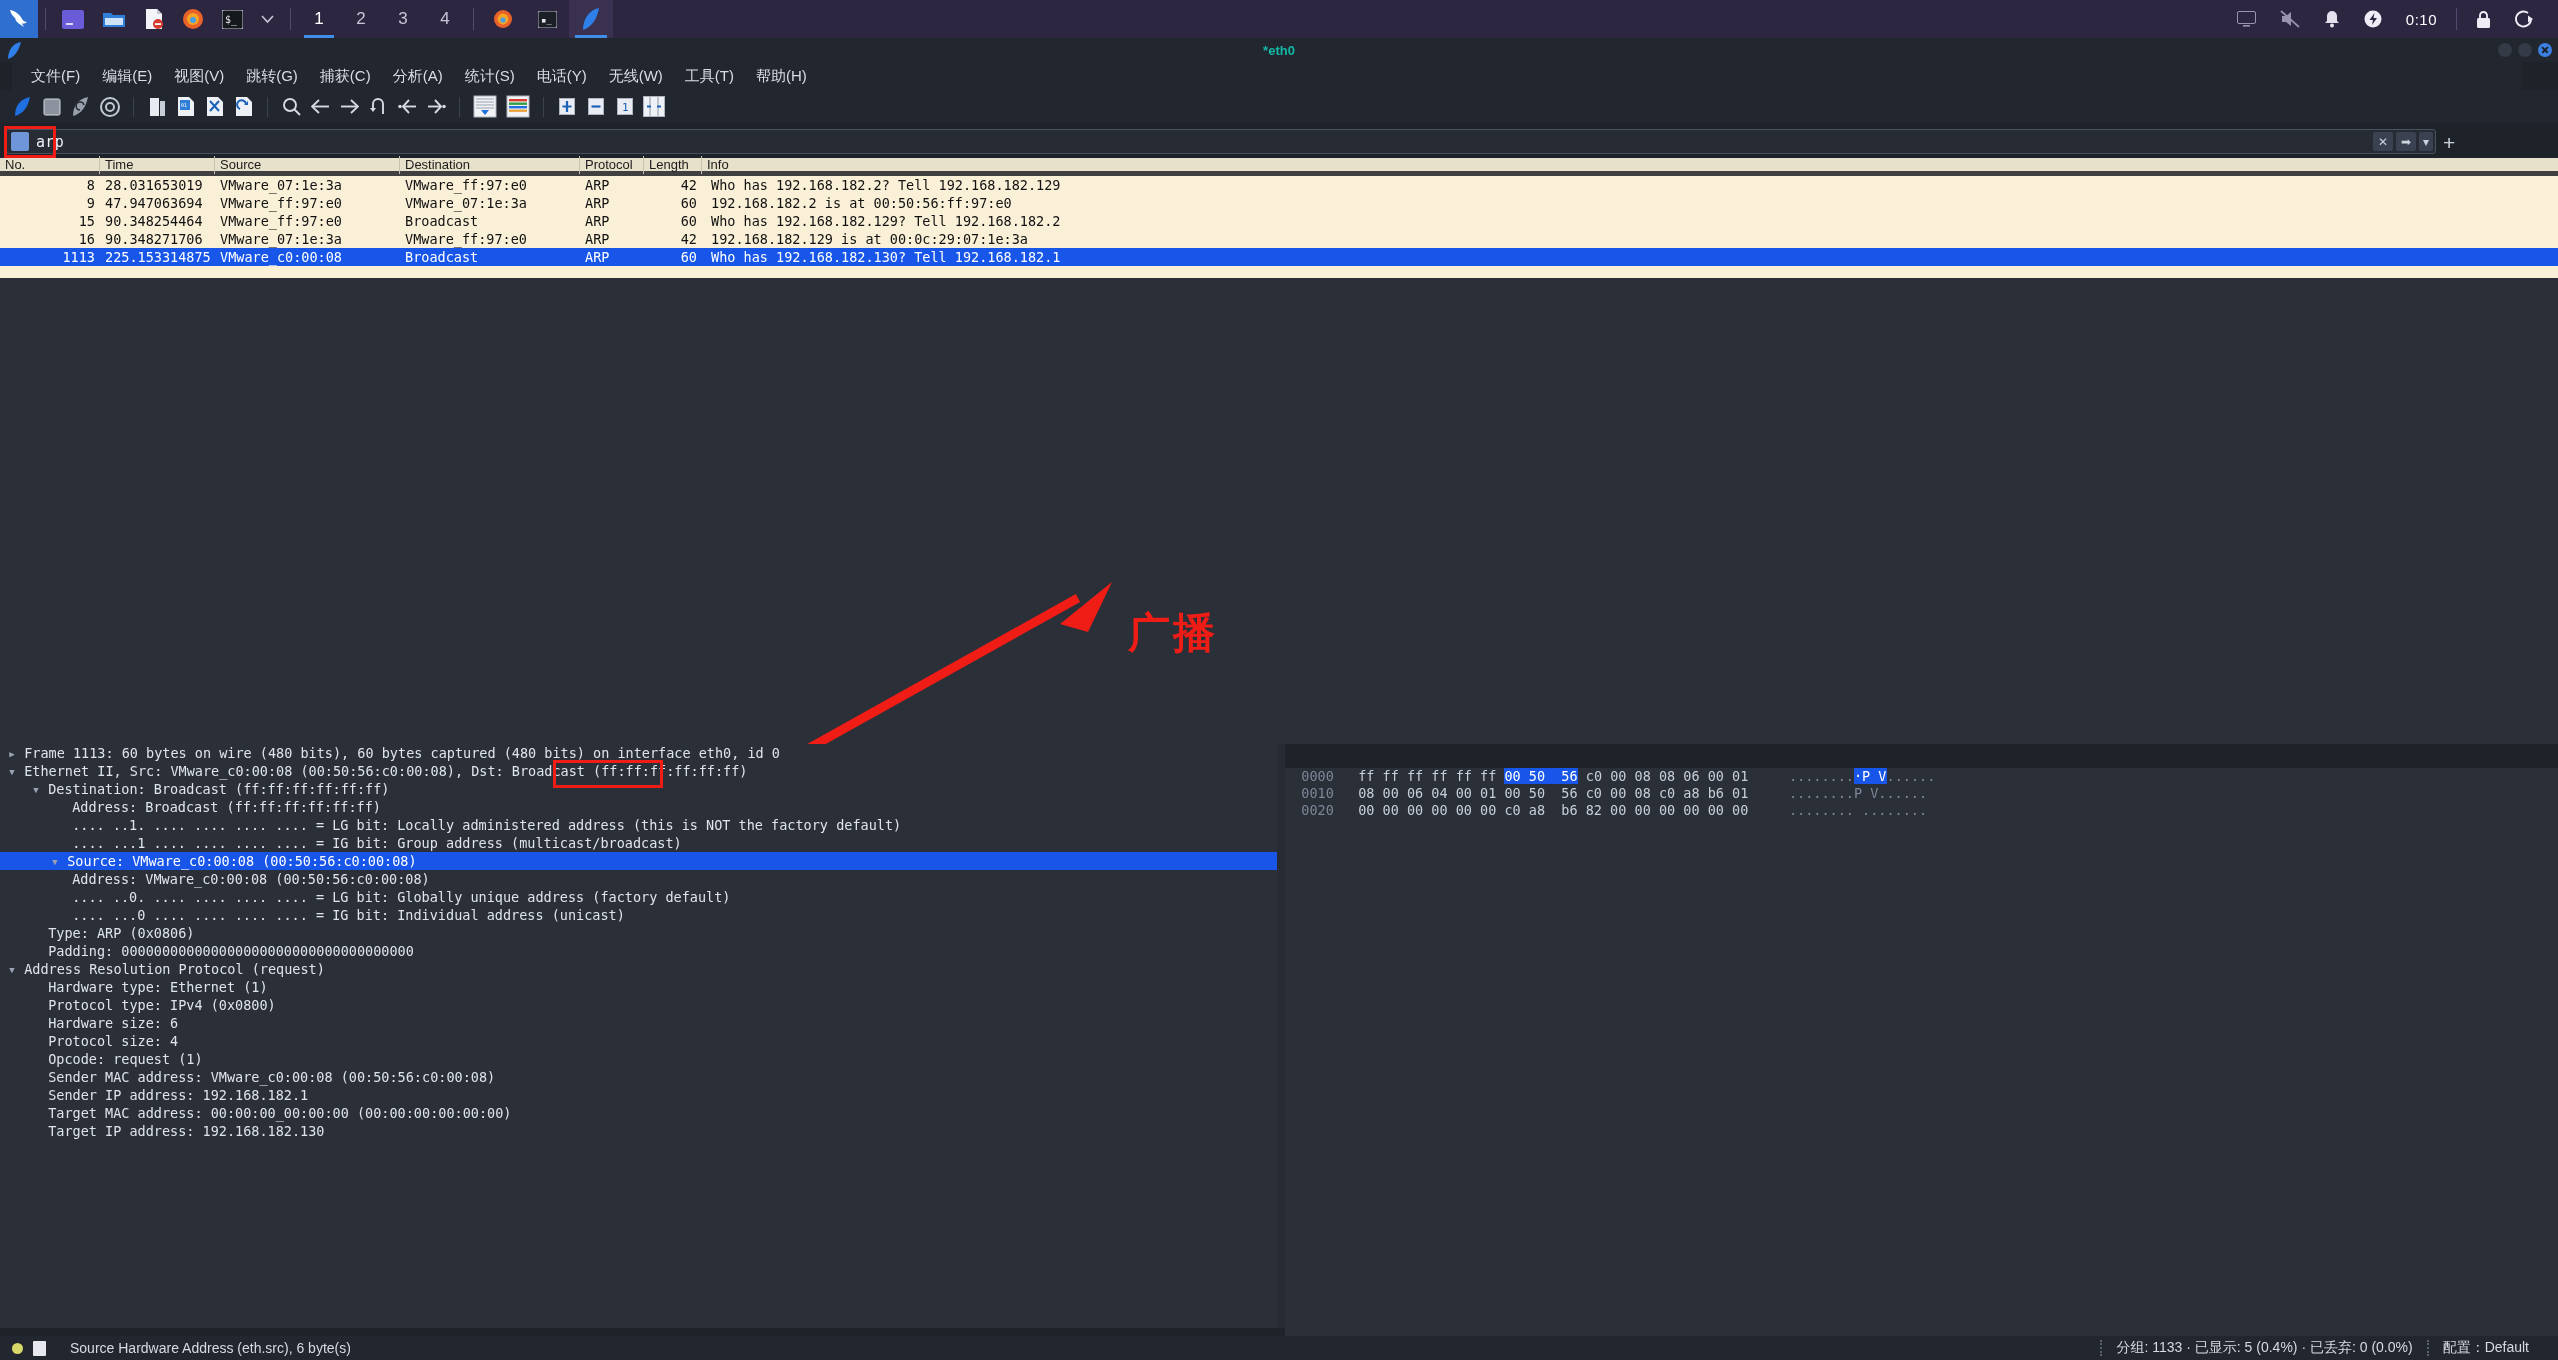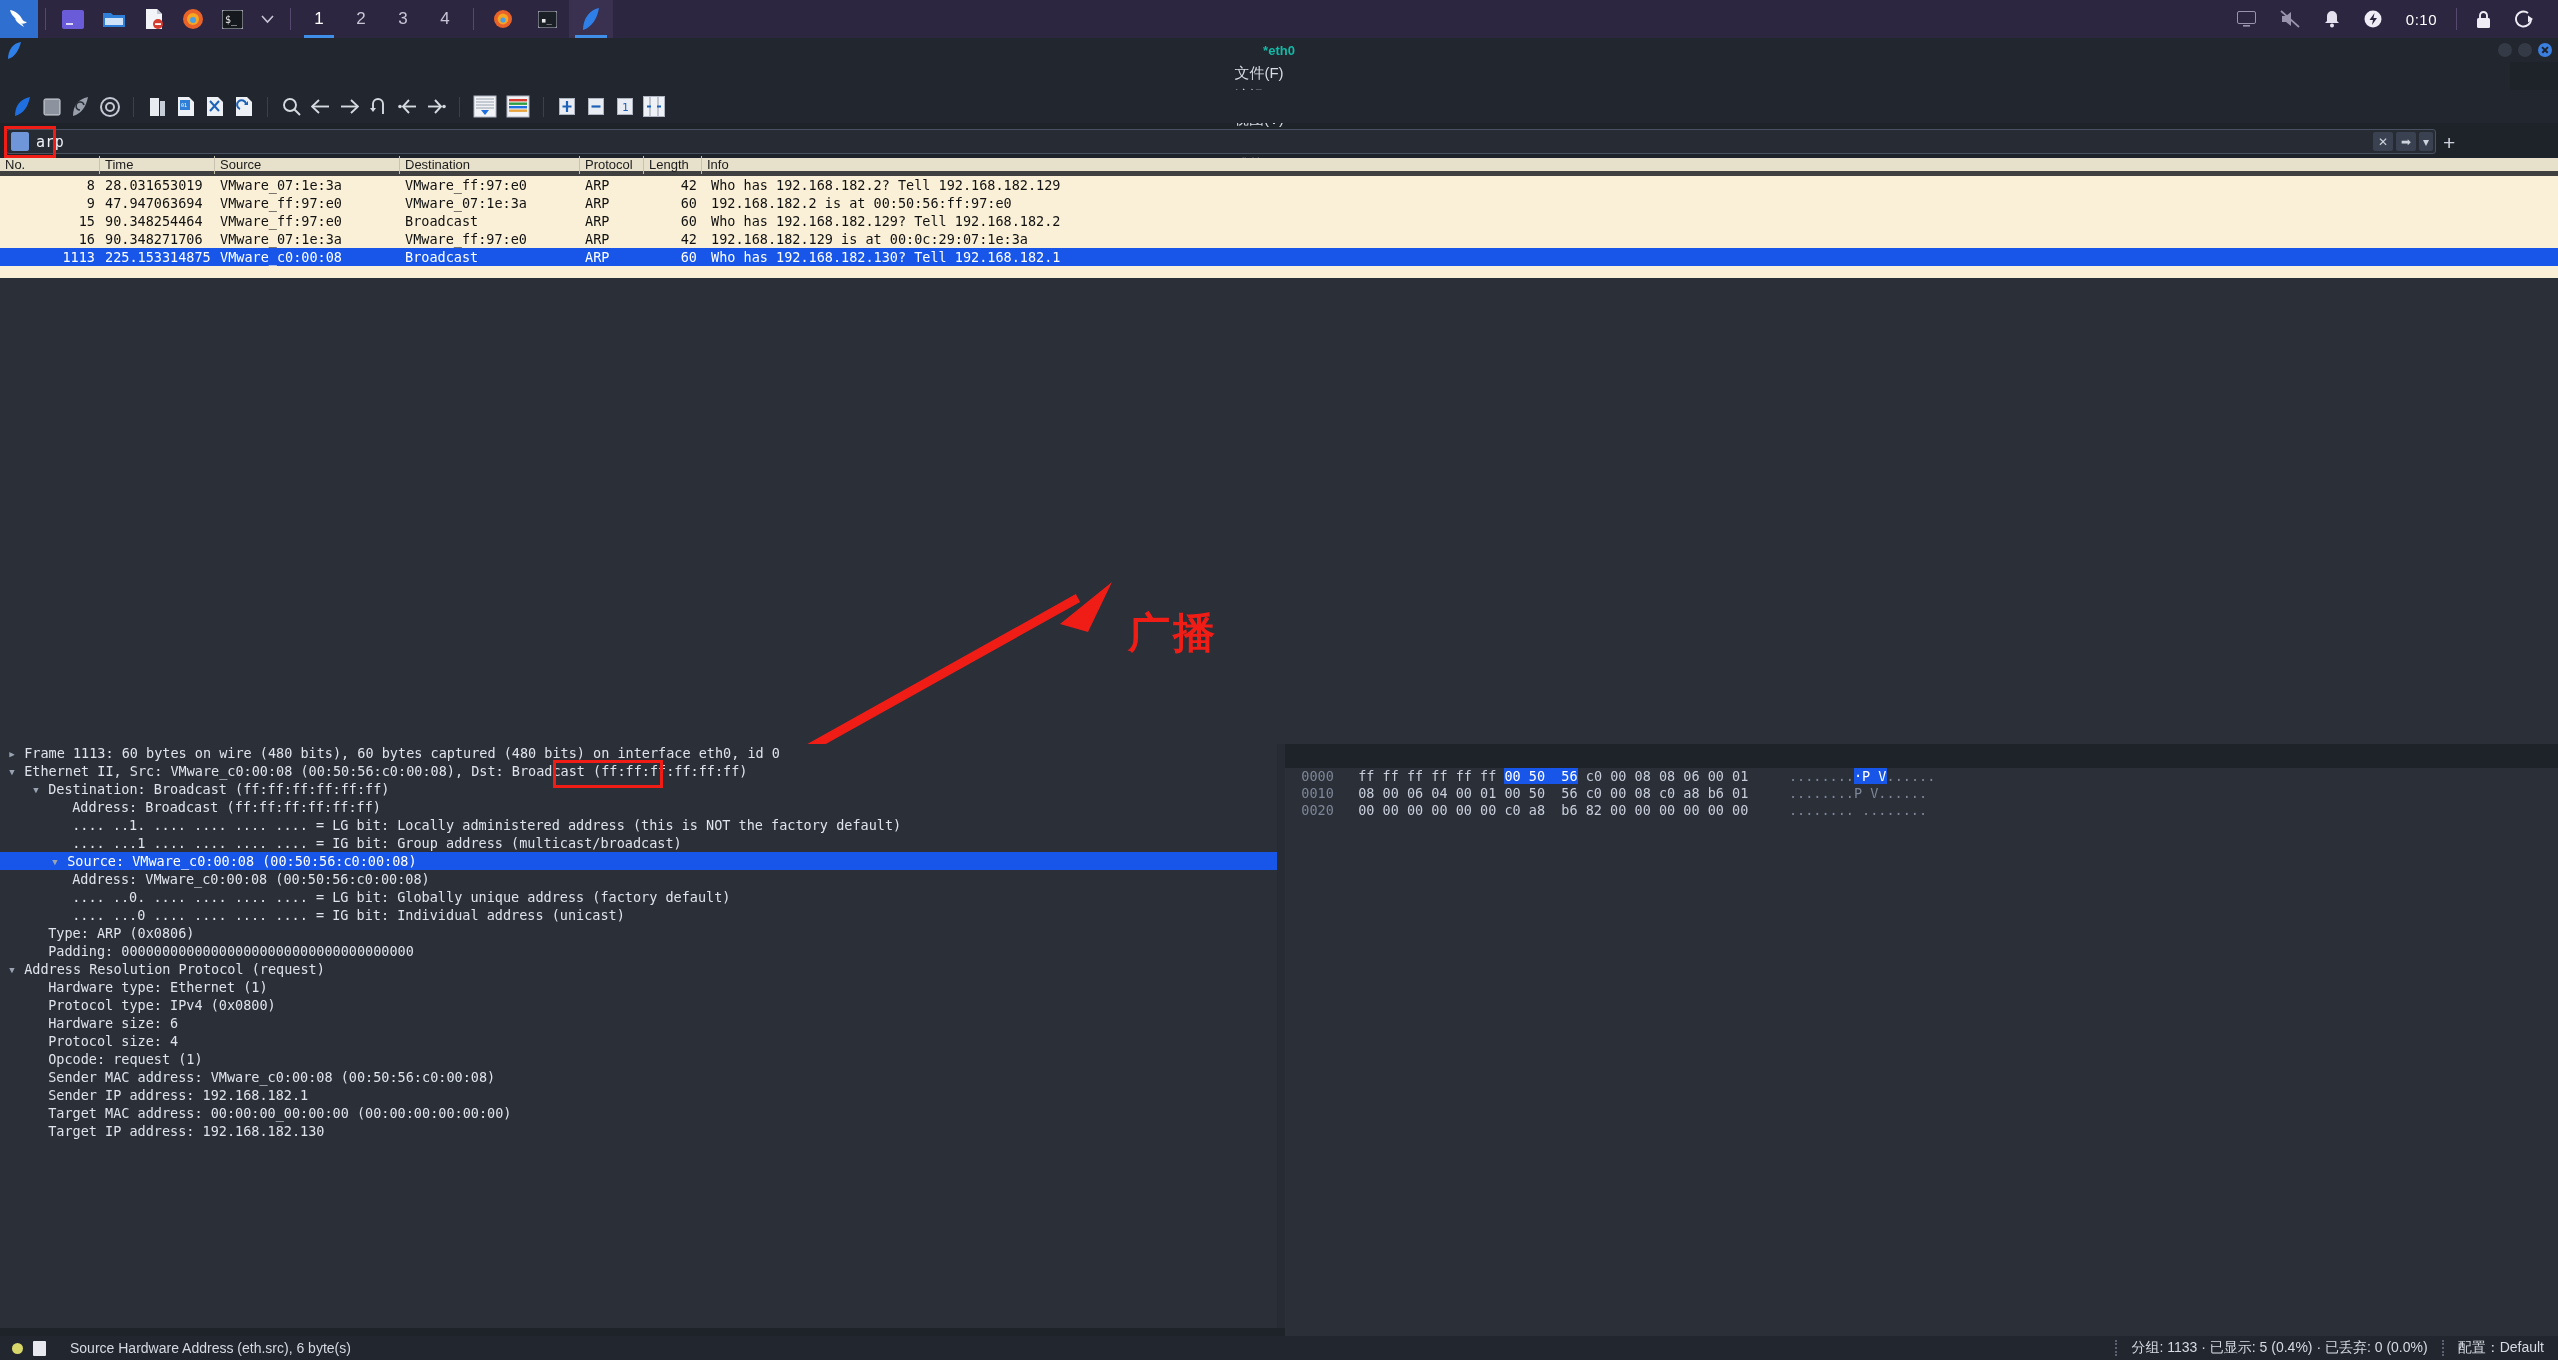--- a/index.html
+++ b/index.html
@@ -47,22 +47,22 @@
   .wbtn{ width:14px; height:14px; border-radius:50%; background:#343a46; }
   .wbtn.close{ background:#3b7fe0; position:relative; }
   .wbtn.close::before, .wbtn.close::after{
     content:''; position:absolute; left:3px; top:6.2px; width:8px; height:1.6px;
     background:#1e2229; transform:rotate(45deg);
   }
   .wbtn.close::after{ transform:rotate(-45deg); }
 
   
   #menubar{
-    position:absolute; left:0; top:62px; width:2510px; height:28px;
-    background:#22262e; display:flex; align-items:center; padding-left:8px;flex-direction:column;
+    position:absolute; left:12px; top:62px; width:2510px; height:28px;
+    background:#22262e; display:flex; align-items:center; padding-left:8px;
   }
   .menu-item{ color:#d8dce4; font-size:15px; padding:2px 11px; }
 
   
   #toolbar{
     position:absolute; left:0; top:90px; width:2558px; height:33px;
     background:#22262e; display:flex; align-items:center; padding-left:10px; gap:3px;
   }
   .ticon{ width:26px; height:26px; display:flex; align-items:center; justify-content:center; }
   .tsep{ width:1px; height:20px; background:#3a404c; margin:0 7px; }
@@ -576,15 +576,15 @@
   </div>
 
 <div id="statusbar">
   <span class="dot"></span>
   <span class="expertico"></span>
   <span class="stxt">Source Hardware Address (eth.src), 6 byte(s)</span>
   <span class="right">
     <span class="vsep"></span>
     <span>分组: 1133 · 已显示: 5 (0.4%) · 已丢弃: 0 (0.0%)</span>
     <span class="vsep"></span>
-    <span style="padding-right:14px">配置：Default</span>
+    <span style="padding-right:29px">配置：Default</span>
   </span>
 </div>
 
 </body></html>

